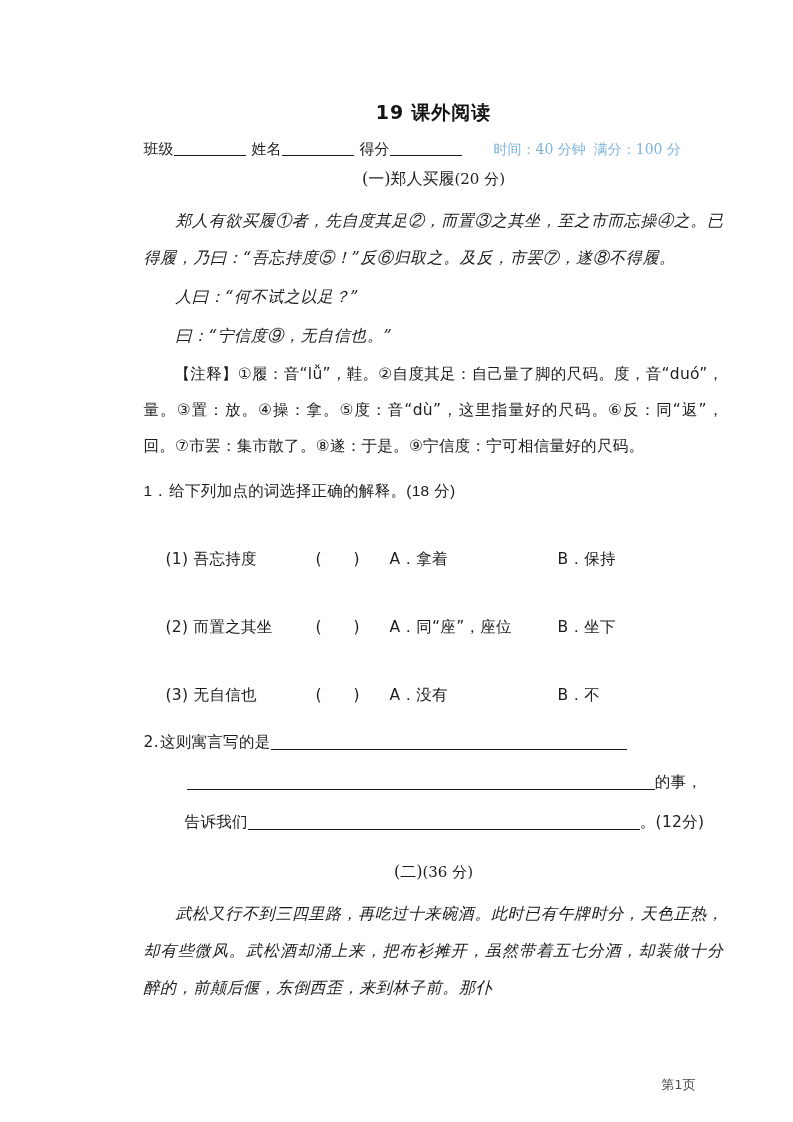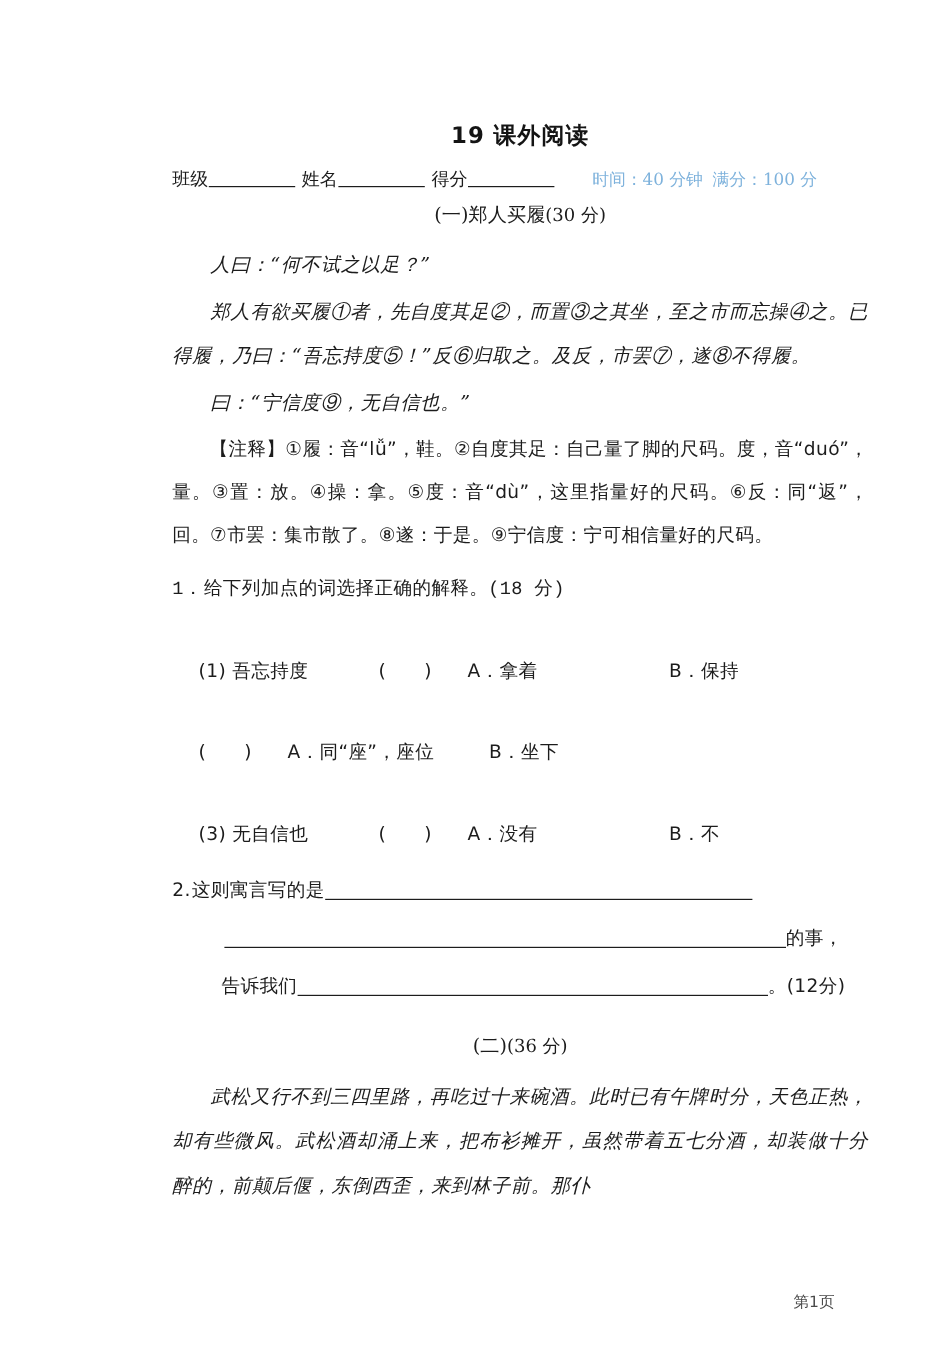--- a/index.html
+++ b/index.html
@@ -89,21 +89,21 @@
     text-indent: 2em;
     letter-spacing: 0.3px;
     margin: 2px 0 10px 0;
     font-family: "DejaVu Sans", "Liberation Sans", sans-serif;
   }
 
   
   .question {
     font-size: 15.5px;
     line-height: 34px;
-    font-family: Liberation Mono, monospace;
+    font-family: Liberation Sans, sans-serif;
     letter-spacing: 0.3px;
     margin: 6px 0 0 0;
   }
   .q-num { margin-right: 1px; }
 
   .choice-row {
     display: flex;
     align-items: baseline;
     font-size: 15.5px;
     line-height: 34px;
@@ -167,40 +167,41 @@
     <div class="info-row">
       <span class="info-field"><span>班级</span><span class="fill"></span></span>
       <span class="info-field"><span>姓名</span><span class="fill"></span></span>
       <span class="info-field"><span>得分</span><span class="fill"></span></span>
       <span class="info-meta">
         <span>时间：</span><span>40 分钟</span><span class="sep"></span><span>满分：</span><span>100 分</span>
       </span>
     </div>
 
     <div class="sec-head">
-      <span>(一)郑人买履</span><span class="score">(30 分)</span>
-    </div>
-
+      <span>(一)郑人买履</span><span class="score">(20 分)</span>
+    </div>
+
+    <p class="kai indent">郑人有欲买履①者，先自度其足②，而置③之其坐，至之市而忘操④之。已得履，乃曰：“吾忘持度⑤！”反⑥归取之。及反，市罢⑦，遂⑧不得履。</p>
     <p class="kai indent">人曰：“何不试之以足？”</p>
-    <p class="kai indent">郑人有欲买履①者，先自度其足②，而置③之其坐，至之市而忘操④之。已得履，乃曰：“吾忘持度⑤！”反⑥归取之。及反，市罢⑦，遂⑧不得履。</p>
     <p class="kai indent">曰：“宁信度⑨，无自信也。”</p>
 
     <p class="notes">【注释】①履：音“lǚ”，鞋。②自度其足：自己量了脚的尺码。度，音“duó”，量。③置：放。④操：拿。⑤度：音“dù”，这里指量好的尺码。⑥反：同“返”，回。⑦市罢：集市散了。⑧遂：于是。⑨宁信度：宁可相信量好的尺码。</p>
 
     <div class="question">
       <span class="q-num">1．</span><span>给下列加点的词选择正确的解释。</span><span>(18 分)</span>
     </div>
 
     <div class="choice-row">
       <span class="ch-stem">(1) 吾忘持度</span>
       <span class="ch-paren">(　　)</span>
       <span class="ch-a">A．拿着</span>
       <span class="ch-b">B．保持</span>
     </div>
     <div class="choice-row">
+      <span class="ch-stem">(2) 而置之其坐</span>
       <span class="ch-paren">(　　)</span>
       <span class="ch-a">A．同“座”，座位</span>
       <span class="ch-b">B．坐下</span>
     </div>
     <div class="choice-row">
       <span class="ch-stem">(3) 无自信也</span>
       <span class="ch-paren">(　　)</span>
       <span class="ch-a">A．没有</span>
       <span class="ch-b">B．不</span>
     </div>

